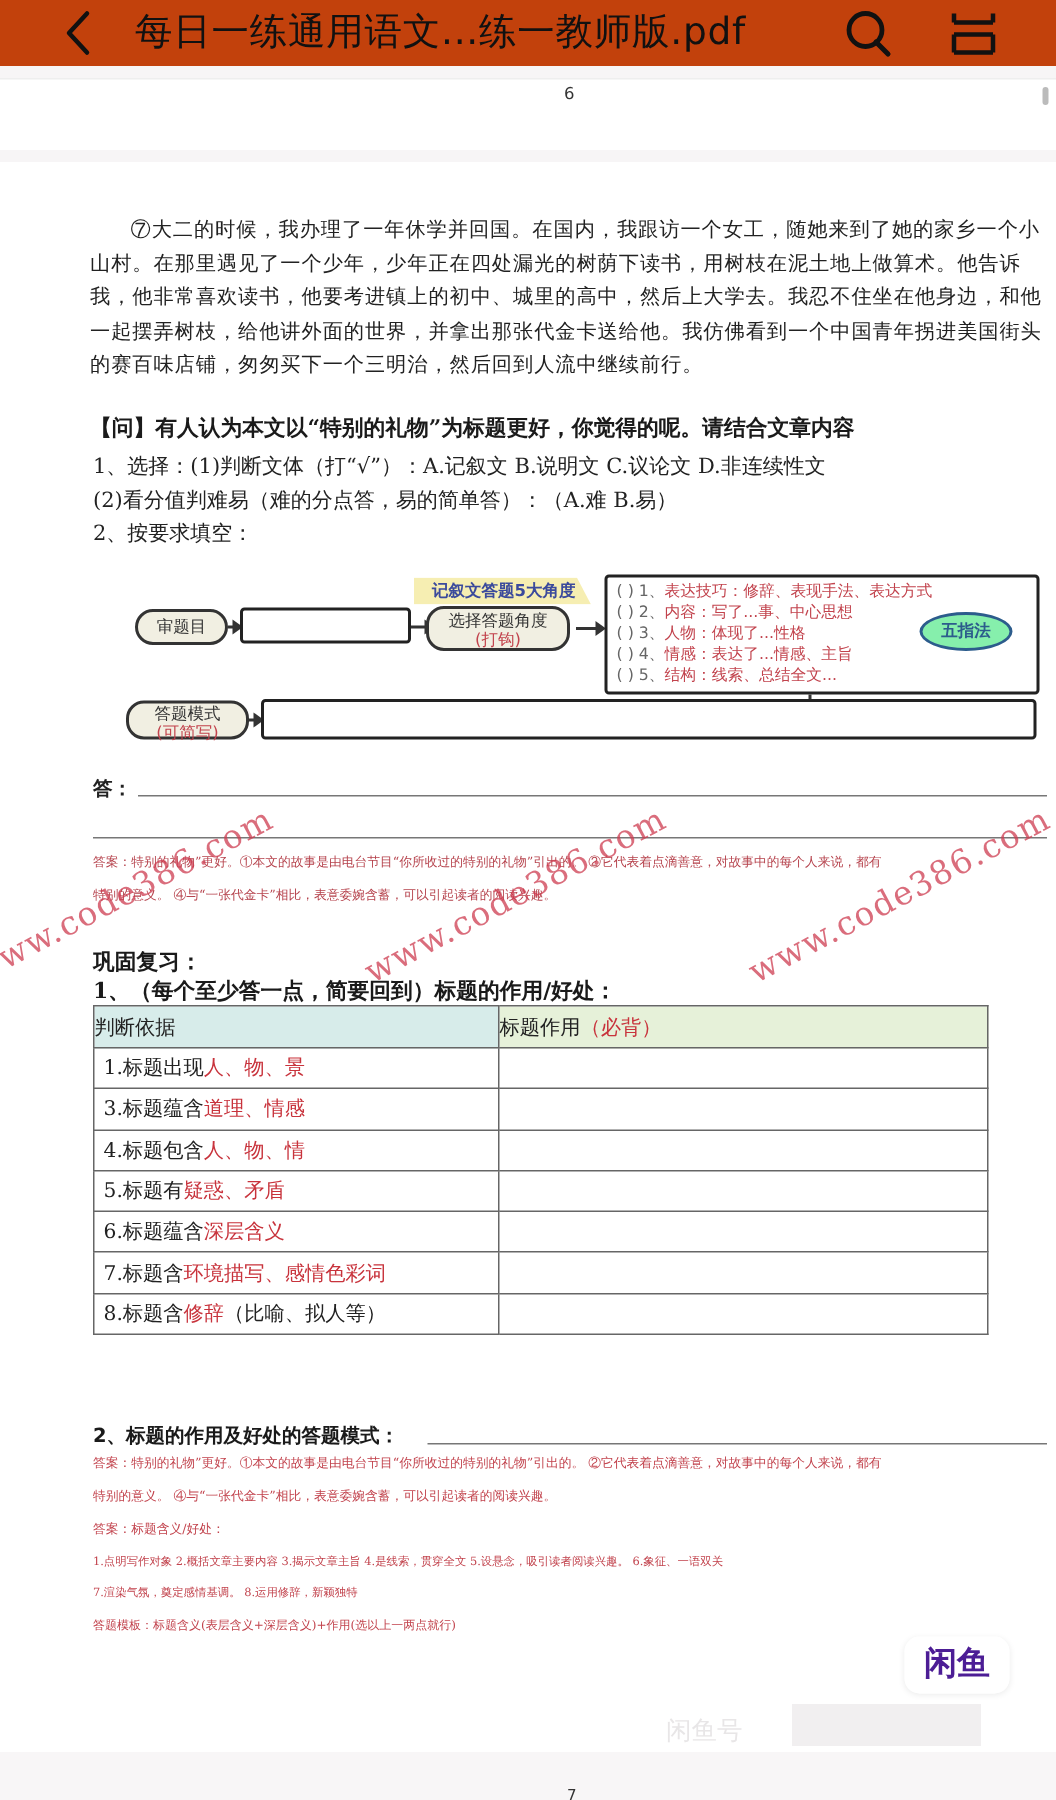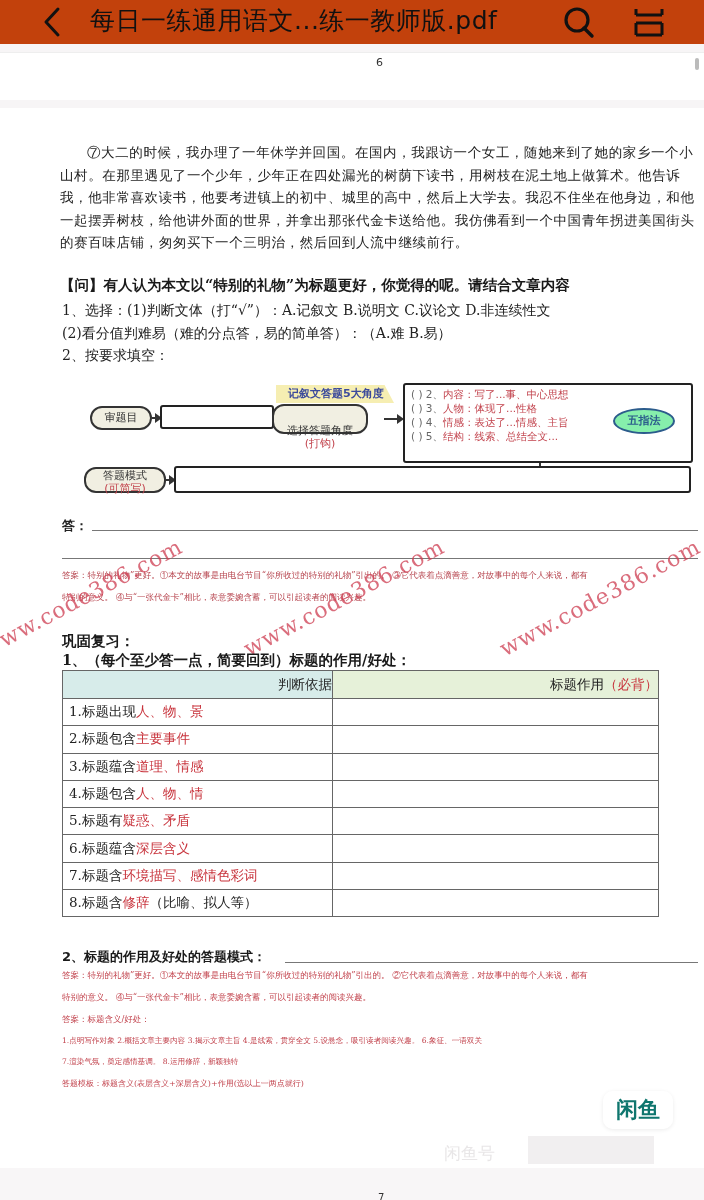--- a/index.html
+++ b/index.html
@@ -29,26 +29,26 @@
 .bubble{position:absolute;left:613px;top:408px;width:62px;height:26px;border:2px solid #2c5c8c;border-radius:50%;background:#86efac;color:#2c5c8c;font-size:11px;font-weight:bold;text-align:center;line-height:22px;font-family:"DejaVu Serif",serif}
 .vline{position:absolute;left:539px;top:463px;width:2px;height:8px;background:#333}
 .vline::after{content:"";position:absolute;left:-4px;bottom:-6px;border-top:6px solid #333;border-left:5px solid transparent;border-right:5px solid transparent}
 .ans-label{position:absolute;left:62px;top:517px;font-size:13px;font-weight:bold;font-family:"DejaVu Serif",serif}
 .uline{position:absolute;height:1px;background:#777}
 .redtext{position:absolute;left:62px;width:640px;font-size:8.5px;color:#b6434d;line-height:20px;font-family:"DejaVu Serif",serif;white-space:nowrap;overflow:hidden}
 .wm{position:absolute;font-size:22px;color:rgba(205,60,80,0.75);transform:rotate(-28deg);font-family:"DejaVu Serif",serif;letter-spacing:1px;white-space:nowrap}
 .sec{position:absolute;left:62px;font-weight:bold;font-size:14.5px;color:#1a1a1a;white-space:nowrap}
 table.t{position:absolute;left:62px;top:670px;width:597px;border-collapse:collapse;font-family:"DejaVu Serif",serif}
 table.t td,table.t th{border:1.5px solid #666;height:27.3px;font-size:13.5px;padding-left:6px;text-align:left;font-weight:normal}
-table.t th{text-align:right;padding:0;height:28px}
+table.t th{text-align:left;padding:0;height:28px}
 th.h1{background:#d7ecea;width:270px}
 th.h2{background:#e6f1d9}
 .red{color:#c8333c}
 .small-red{position:absolute;left:62px;font-size:8.5px;color:#c2434d;white-space:nowrap;font-family:"DejaVu Serif",serif}
-.xy-badge{position:absolute;left:603px;top:1091px;width:70px;height:38px;background:rgba(255,255,255,0.9);border-radius:10px;box-shadow:0 1px 4px rgba(0,0,0,0.08);color:#0f766e;font-size:22px;text-align:center;line-height:38px;font-weight:bold}
+.xy-badge{position:absolute;left:603px;top:1091px;width:70px;height:38px;background:rgba(255,255,255,0.9);border-radius:10px;box-shadow:0 1px 4px rgba(0,0,0,0.08);color:#4c1d95;font-size:22px;text-align:center;line-height:38px;font-weight:bold}
 .xy-id{position:absolute;left:444px;top:1142px;color:#e8e6e7;font-size:17px}
 .xy-bar{position:absolute;left:528px;top:1136px;width:126px;height:28px;background:#f1eff0}
 .bottom-num{position:absolute;left:378px;top:1192px;font-size:10px;color:#333}
 </style>
 </head>
 <body>
 
 <div class="topbar">
   <div class="back">
     <svg width="30" height="32" viewBox="0 0 30 32">
@@ -84,27 +84,28 @@
 <div class="l2">(2)看分值判难易（难的分点答，易的简单答）：（A.难    B.易）</div>
 <div class="l3">2、按要求填空：</div>
 
 <div class="pill" style="left:90px;top:406px;width:62px;height:24px;line-height:20px">
   <span>审题目</span>
 </div>
 <div class="arrow" style="left:152px;top:417px;width:8px"></div>
 <div class="box" style="left:160px;top:405px;width:114px;height:24px"></div>
 <div class="arrow" style="left:274px;top:417px;width:14px"></div>
 <div class="tag">记叙文答题5大角度</div>
-<div class="pill" style="left:272px;top:404px;width:96px;height:30px;padding-top:18px">
+<div class="pill" style="left:284px;top:404px;width:96px;height:30px;padding-top:1px">
   <div>选择答题角度</div>
   <div style="color:#c2434d">(打钩)</div>
 </div>
 <div class="arrow" style="left:384px;top:418px;width:18px"></div>
 
 <div class="angles">
+  <div><span>(   ) 1、</span><span class="r">表达技巧：修辞、表现手法、表达方式</span></div>
   <div><span>(   ) 2、</span><span class="r">内容：写了...事、中心思想</span></div>
   <div><span>(   ) 3、</span><span class="r">人物：体现了...性格</span></div>
   <div><span>(   ) 4、</span><span class="r">情感：表达了...情感、主旨</span></div>
   <div><span>(   ) 5、</span><span class="r">结构：线索、总结全文...</span></div>
 </div>
 <div class="bubble">五指法</div>
 <div class="vline"></div>
 
 <div class="pill" style="left:84px;top:467px;width:82px;height:26px;padding-top:0">
   <div>答题模式</div>
@@ -127,24 +128,20 @@
 <div class="sec" style="top:651px;font-family:'DejaVu Serif',serif">1、（每个至少答一点，简要回到）标题的作用/好处：</div>
 
 <table class="t">
   <tbody>
       <tr>
     <th class="h1">判断依据</th>
     <th class="h2"><span>标题作用</span><span class="red">（必背）</span></th>
   </tr>
   <tr>
         <td><span>1.标题出现</span><span class="red">人、物、景</span><span></span></td>
-        <td></td>
-      </tr>
-  <tr>
-        <td><span>2.标题包含</span><span class="red">主要事件</span><span></span></td>
         <td></td>
       </tr>
   <tr>
         <td><span>3.标题蕴含</span><span class="red">道理、情感</span><span></span></td>
         <td></td>
       </tr>
   <tr>
         <td><span>4.标题包含</span><span class="red">人、物、情</span><span></span></td>
         <td></td>
       </tr>

